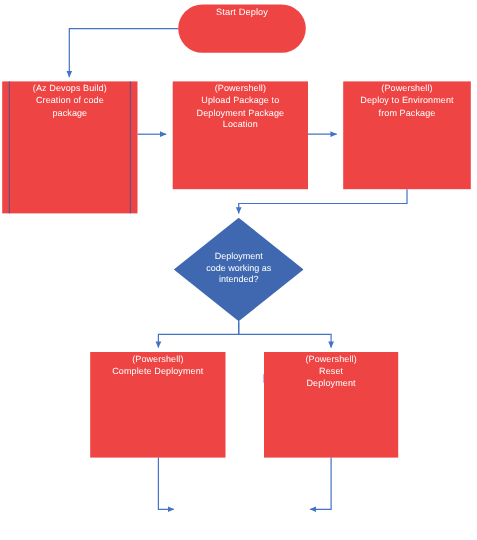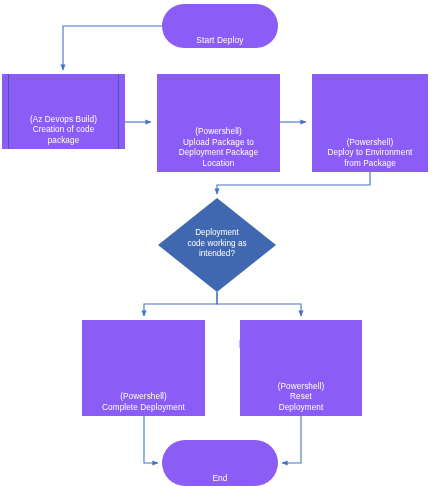--- a/index.html
+++ b/index.html
@@ -12,24 +12,24 @@
     position:relative;
     width:434px;
     height:491px;
     background:#ffffff;
     overflow:hidden;
   }
   
   .node{
     position:absolute;
     box-sizing:border-box;
-    background:#8b5cf6;
+    background:#ef4444;
     color:#ffffff;
     display:flex;
-    align-items:flex-end;
+    align-items:flex-start;
     justify-content:center;
     text-align:center;
     line-height:1.32;
     font-size:8.2px;
     letter-spacing:.1px;
     padding:2px 6px;
     white-space:pre-line;
   }
   .terminator{
     border-radius:999px;
@@ -121,21 +121,21 @@
     </g>
   </svg>
 
   <div class="edge-label" style="left:178px;top:298px;">Yes</div>
   <div class="edge-label" style="left:239px;top:300px;">No</div>
 
   <div class="node terminator" style="left:162px;top:4px;width:116px;height:44px;">
     <span>Start Deploy</span>
   </div>
 
-  <div class="node process predef" style="left:2px;top:74px;width:123px;height:75px;">
+  <div class="node process predef" style="left:2px;top:74px;width:123px;height:120px;">
     <span>(Az Devops Build)
 Creation of code
 package</span>
   </div>
 
   <div class="node process" style="left:157px;top:74px;width:123px;height:98px;">
     <span>(Powershell)
 Upload Package to
 Deployment Package
 Location</span>
@@ -158,17 +158,14 @@
     <span>(Powershell)
 Complete Deployment</span>
   </div>
 
   <div class="node process" style="left:240px;top:320px;width:122px;height:96px;">
     <span>(Powershell)
 Reset
 Deployment</span>
   </div>
 
-  <div class="node terminator" style="left:162px;top:440px;width:116px;height:46px;">
-    <span>End</span>
-  </div>
 
 </div>
 
 </body></html>

